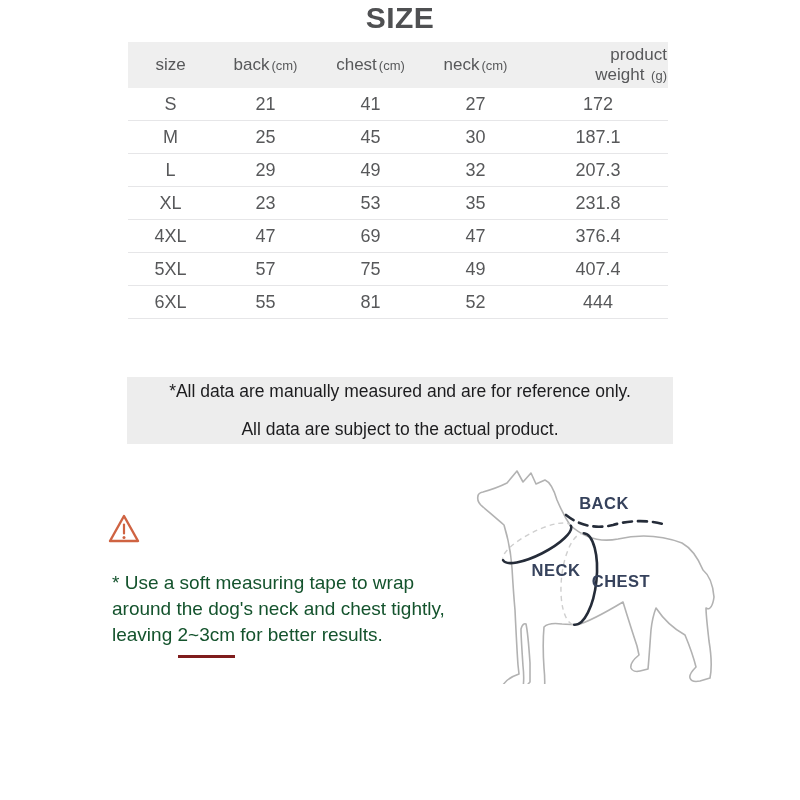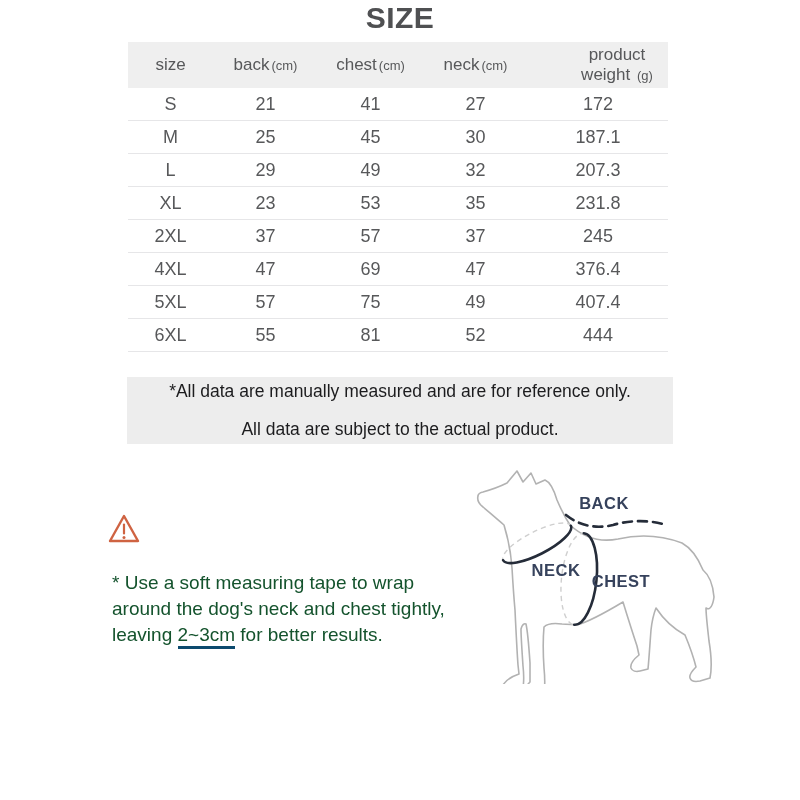--- a/index.html
+++ b/index.html
@@ -17,34 +17,34 @@
   }
   .size-table thead th{
     background:#efefef;height:44px;font-weight:400;font-size:17px;
     color:#57585a;vertical-align:middle;text-align:center;
   }
   .size-table .unit{font-size:13px;margin-left:2px;}
   .size-table tbody td{
     height:30px;text-align:center;font-size:18px;color:#57585a;
     border-bottom:1px solid #e6e6e8;vertical-align:middle;
   }
-  .whead{text-align:center;padding-left:38px;line-height:1.18;font-size:17px;}
+  .whead{text-align:right;padding-left:38px;line-height:1.18;font-size:17px;}
   .note{
     position:absolute;top:377px;left:127px;width:546px;height:67px;
     background:#ededed;display:flex;flex-direction:column;justify-content:center;
     text-align:center;font-size:17.5px;color:#1c1c1e;line-height:21.5px;gap:16px;
   }
   .measure-head{
     position:absolute;top:511px;left:106px;display:flex;align-items:center;gap:13px;
   }
   .measure-head .heading{font-size:25px;font-weight:700;color:#060606;}
   .measure-text{
     position:absolute;top:570px;left:112px;font-size:19px;color:#14532d;line-height:26px;
   }
-  .hl{border-bottom:3px solid #0c4a6e;padding-bottom:1px;}
+  .hl{border-bottom:3px solid #7f1d1d;padding-bottom:10px;}
   .dog-svg{position:absolute;left:458px;top:463px;}
   .dog-label{font-size:16.5px;font-weight:700;fill:#36425c;letter-spacing:.5px;}
 </style>
 </head>
 <body>
 
 <div class="page">
 
   <div class="title">SIZE</div>
 
@@ -91,27 +91,20 @@
           <td>49</td>
           <td>32</td>
           <td>207.3</td>
         </tr>
       <tr>
           <td>XL</td>
           <td>23</td>
           <td>53</td>
           <td>35</td>
           <td>231.8</td>
-        </tr>
-      <tr>
-          <td>2XL</td>
-          <td>37</td>
-          <td>57</td>
-          <td>37</td>
-          <td>245</td>
         </tr>
       <tr>
           <td>4XL</td>
           <td>47</td>
           <td>69</td>
           <td>47</td>
           <td>376.4</td>
         </tr>
       <tr>
           <td>5XL</td>

